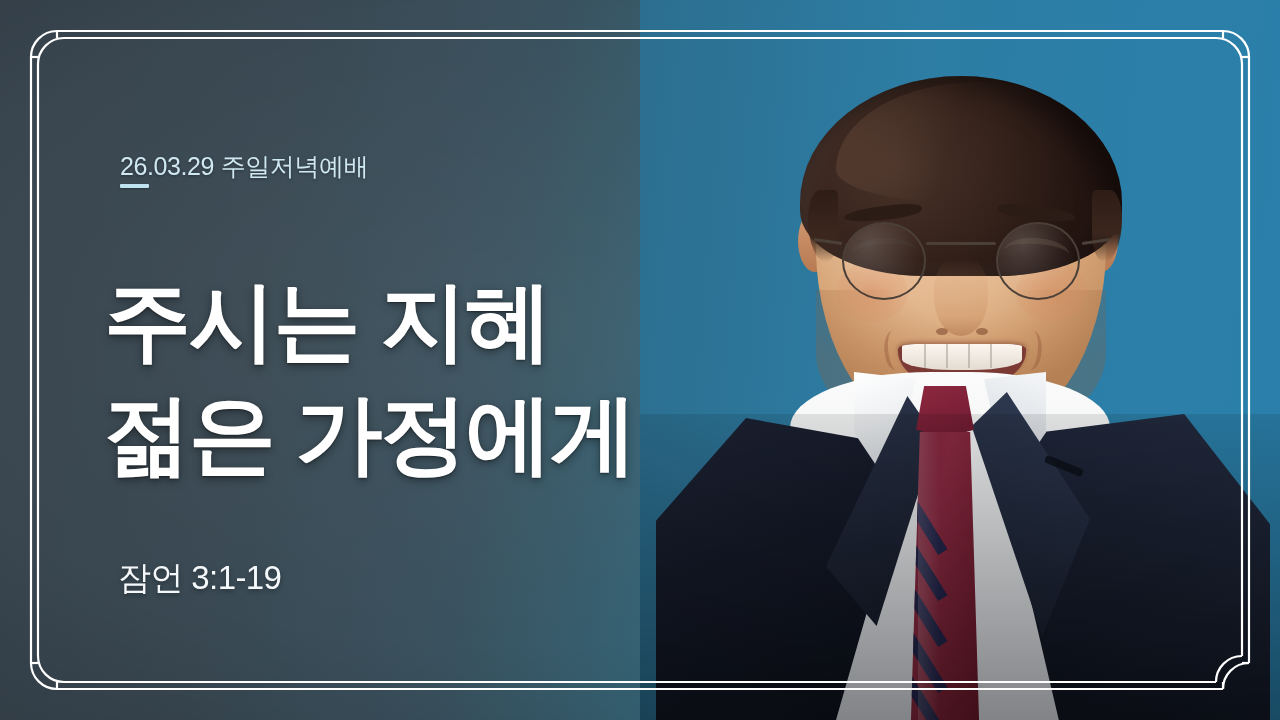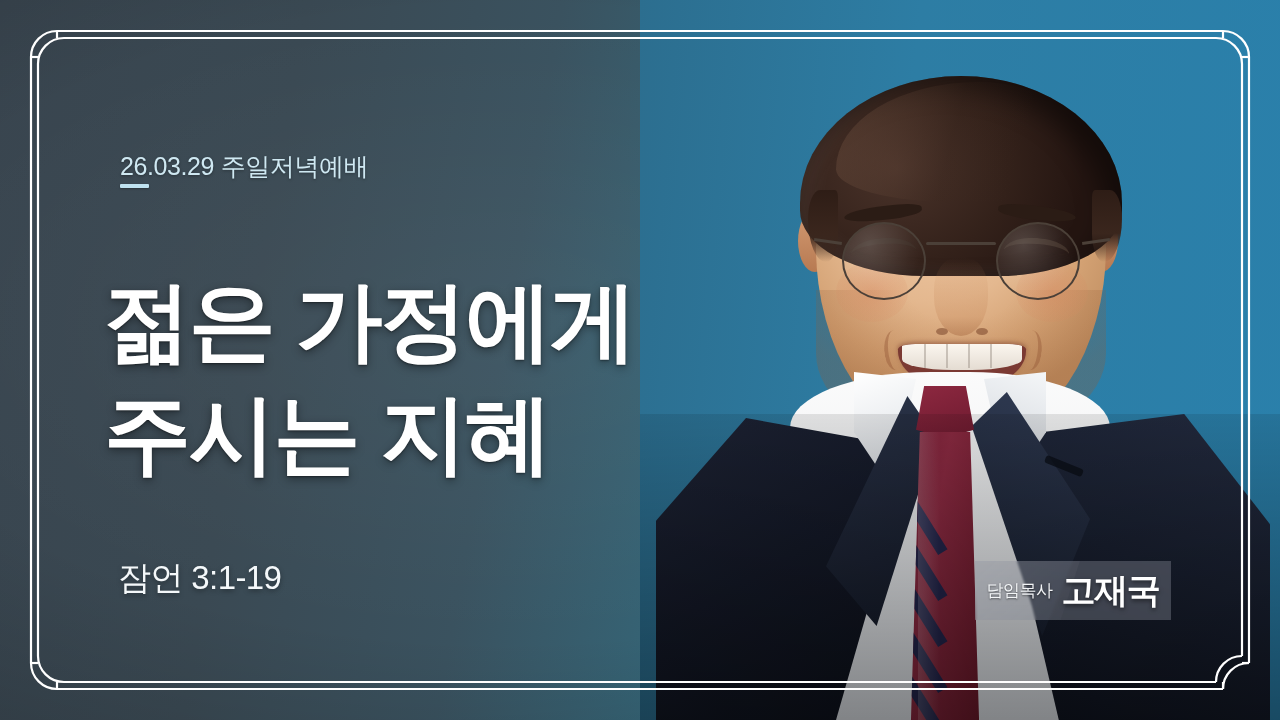--- a/index.html
+++ b/index.html
@@ -438,31 +438,27 @@
       <div class="lapel-notch"></div>
       <div class="shoulder-shade"></div>
     </div>
   </div>
 
   <div class="text-block">
     <div class="eyebrow">26.03.29 주일저녁예배</div>
     <div class="eyebrow-rule"></div>
 
     <div class="title">
+      <span class="line">주시는 지혜</span>
       <span class="line">젊은 가정에게</span>
-      <span class="line">주시는 지혜</span>
     </div>
 
     <div class="reference">잠언 3:1-19</div>
   </div>
 
-  <div class="badge">
-    <span class="badge-role">담임목사</span>
-    <span class="badge-name">고재국</span>
-  </div>
 
   <svg class="frame" viewBox="0 0 1280 720" width="1280" height="720" xmlns="http://www.w3.org/2000/svg">
     <g fill="none" stroke="#ffffff" stroke-width="2.2" stroke-linecap="butt">
 
       <path d="M 31,57 L 31,663"></path>
       <path d="M 1249,57 L 1249,663"></path>
       <path d="M 57,31 L 1223,31"></path>
       <path d="M 57,689 L 1223,689"></path>
       <path d="M 31,57 A 26,26 0 0 1 57,31"></path>
       <path d="M 1223,31 A 26,26 0 0 1 1249,57"></path>

